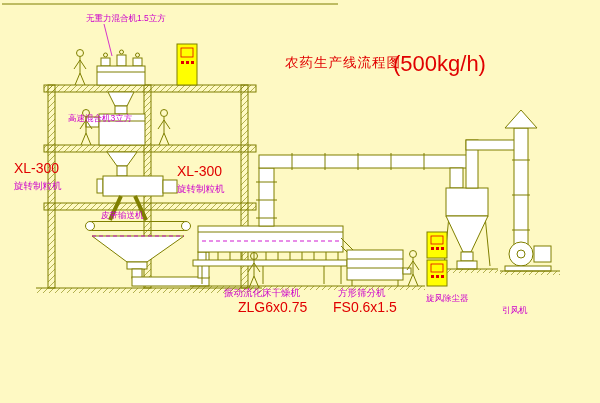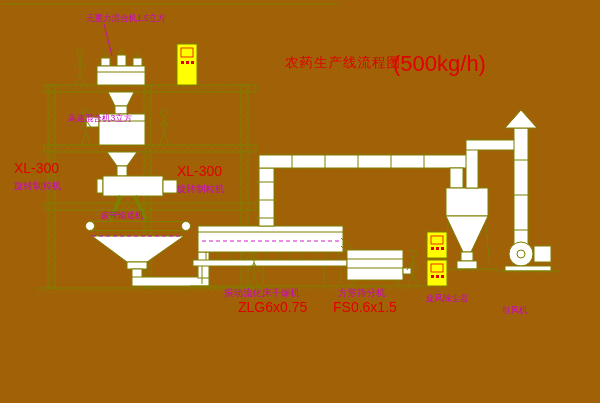--- a/index.html
+++ b/index.html
@@ -1,16 +1,16 @@
 <!DOCTYPE html>
 <html><head>
 <meta charset="utf-8">
 <style>
   html,body{margin:0;padding:0;background:#ffffff;}
-  #stage{position:relative;width:600px;height:403px;background:#a16207;overflow:hidden;
+  #stage{position:relative;width:600px;height:403px;background:#fef9c3;overflow:hidden;
          font-family:"Liberation Sans",sans-serif;}
   svg{display:block;}
   .s{stroke:#7f7f00;stroke-width:1;fill:none;}
   .sw{stroke:#7f7f00;stroke-width:1;fill:#ffffff;}
   .thick{stroke:#7f7f00;stroke-width:4;fill:none;}
   .yellow{stroke:#7f7f00;stroke-width:1;fill:#ffff00;}
   .redbox{stroke:#e00000;stroke-width:0.8;fill:none;}
   .reddot{fill:#e00000;stroke:none;}
   .mgdash{stroke:#cc00cc;stroke-width:0.9;fill:none;stroke-dasharray:4 3;}
   .mgline{stroke:#cc00cc;stroke-width:0.8;fill:none;}

